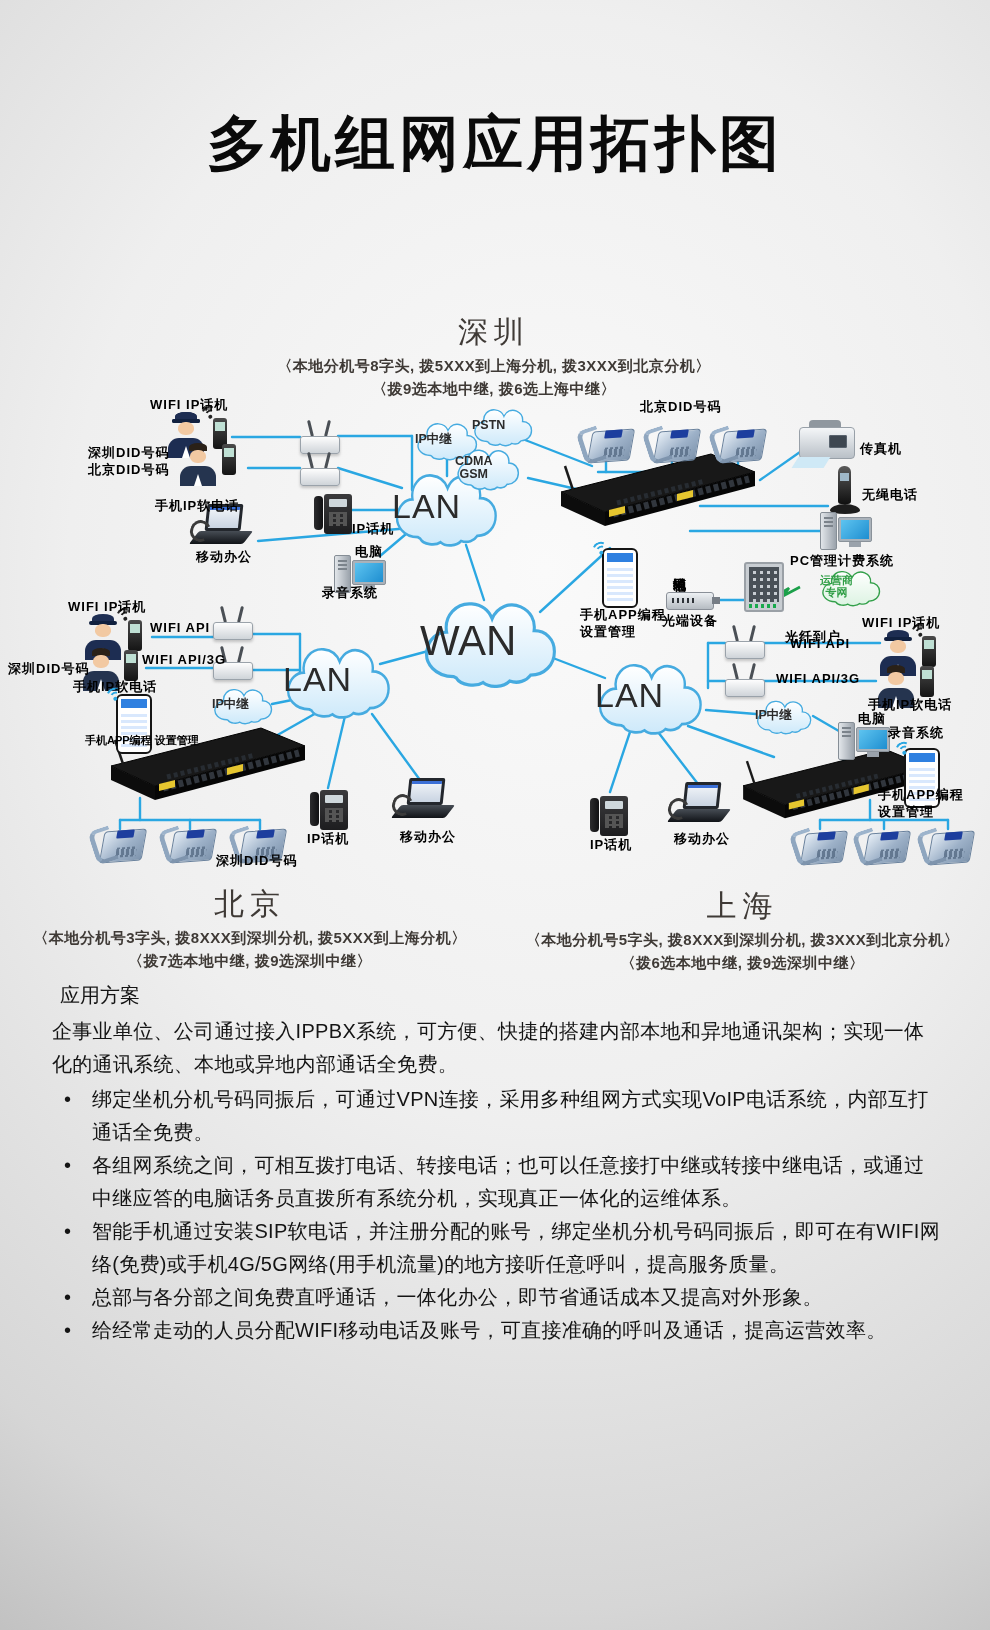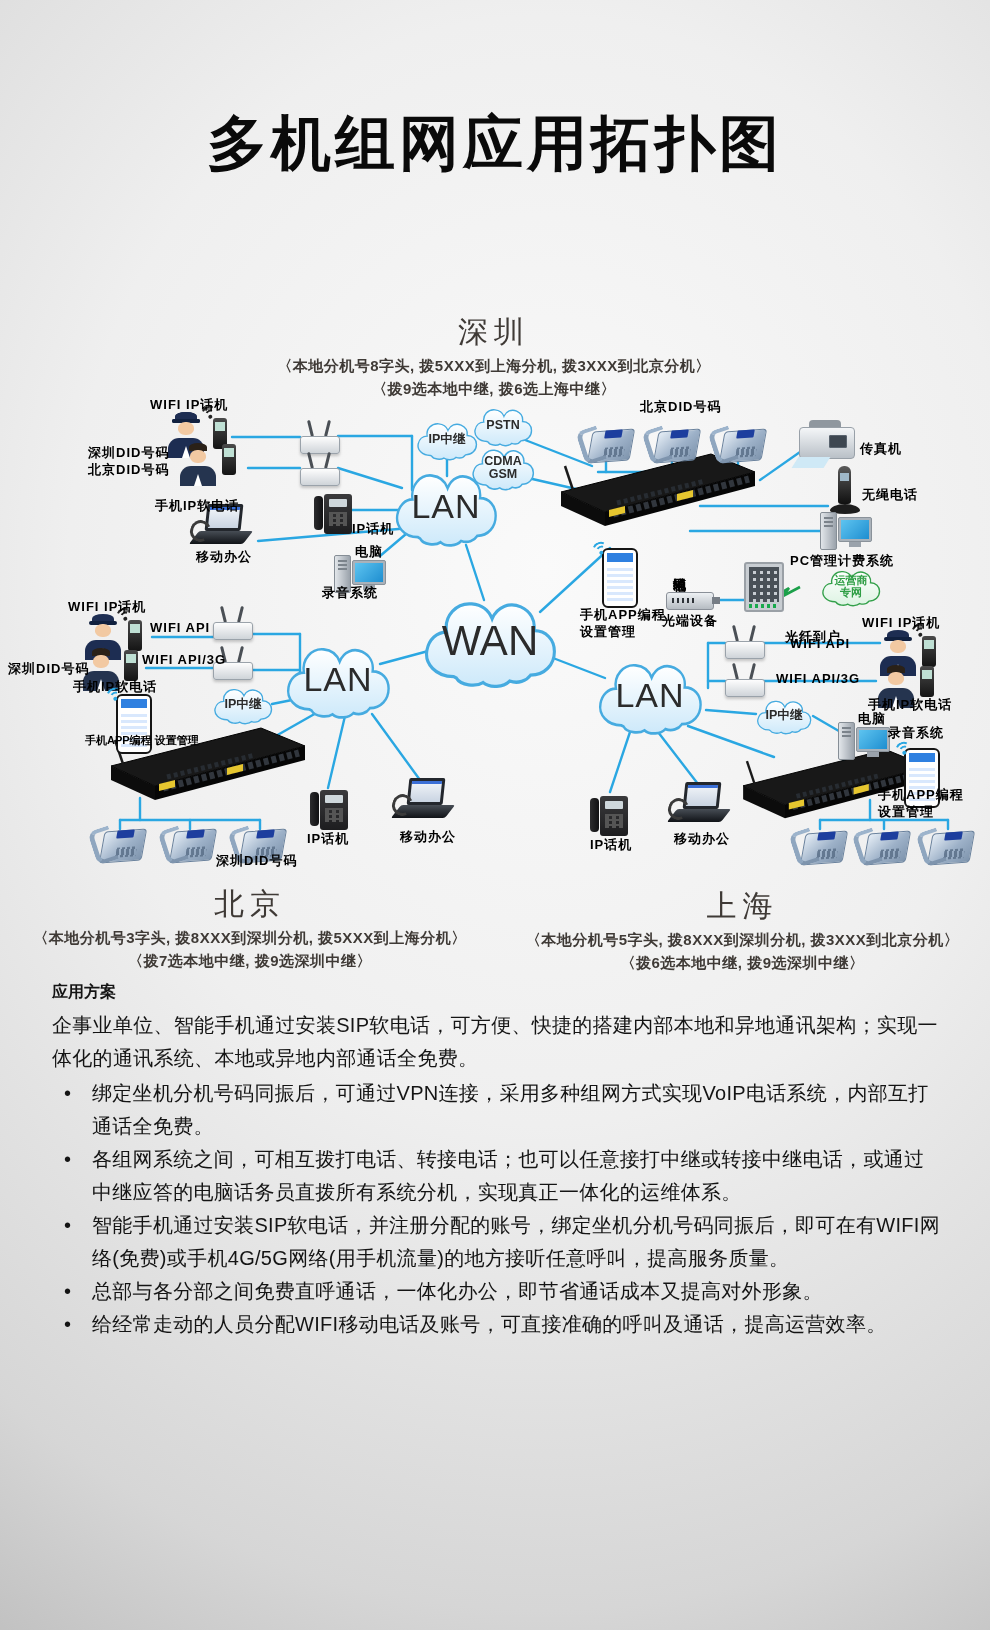--- a/index.html
+++ b/index.html
@@ -12,21 +12,21 @@
   
   .sitehdr{position:absolute;text-align:center;color:#3f3a36;z-index:5}
   .sitehdr .nm{font-size:30px;font-weight:500;letter-spacing:6px}
   .sitehdr .ln{font-size:15px;font-weight:700;white-space:nowrap;margin-top:4px;letter-spacing:0.5px}
   
   .lbl{position:absolute;font-size:13px;font-weight:700;color:#000;white-space:nowrap;letter-spacing:1px;z-index:5}
   .lbl.c{text-align:left}
   
   .lines{position:absolute;top:0;left:0;z-index:1}
   
-  .cloud{position:absolute;z-index:2;display:flex;align-items:center;justify-content:center}
+  .cloud{position:absolute;z-index:2;display:flex;align-items:center;justify-content:flex-start}
   .cloud svg{position:absolute;inset:0;width:100%;height:100%;overflow:visible}
   .cloud use{fill:url(#cgrad);stroke:#46abe0;stroke-width:2.2}
   .cloud.green use{fill:url(#ggrad);stroke:#33a04a}
   .cloud .ctxt{position:relative;z-index:2;color:#2b2b2b;text-align:center;line-height:1.05}
   .cloud.big .ctxt{font-size:34px;letter-spacing:1px}
   .cloud.wan .ctxt{font-size:42px}
   .cloud.small .ctxt{font-size:12.5px;font-weight:700}
   .cloud.green .ctxt{color:#2f9e45;font-size:11px;font-weight:700}
   
   .router{position:absolute;width:38px;height:34px;z-index:3}
@@ -116,21 +116,21 @@
   
   .fiber{position:absolute;width:36px;height:46px;background:#c8cdd2;border:2px solid #9aa0a6;border-radius:3px;z-index:3}
   .fiber::before{content:"";position:absolute;inset:3px 3px 8px 3px;
     background:repeating-linear-gradient(#495057 0 4px,rgba(0,0,0,0) 4px 7px),repeating-linear-gradient(90deg,#495057 0 4px,#c8cdd2 4px 7px)}
   .fiber::after{content:"";position:absolute;left:3px;right:3px;bottom:2px;height:4px;
     background:repeating-linear-gradient(90deg,#18a94c 0 3px,transparent 3px 6px)}
   
   .pbx{position:absolute;z-index:2}
   
   .app{position:absolute;left:52px;top:982px;width:892px;z-index:5;color:#141414}
-  .app h2{margin:0 0 6px 0;font-size:16px;font-weight:700}
+  .app h2{margin:0 0 6px 8px;font-size:20px;font-weight:400}
   .app p{margin:0;font-size:20px;line-height:33px;letter-spacing:0.3px}
   .app ul{margin:2px 0 0 0;padding:0;list-style:none}
   .app li{position:relative;padding-left:40px;font-size:20px;line-height:33px;letter-spacing:0.3px}
   .app li::before{content:"\2022";position:absolute;left:12px;top:0;font-size:20px}
 </style>
 </head>
 <body>
 
 <div class="page">
 
@@ -268,21 +268,21 @@
         <use href="#cloudP"></use>
       </svg>
     <span class="ctxt">IP中继</span>
   </div>
   <div class="cloud small" style="left:472px;top:406px;width:62px;height:40px">
     <svg viewBox="0 0 100 62" preserveAspectRatio="none">
         <use href="#cloudP"></use>
       </svg>
     <span class="ctxt">PSTN</span>
   </div>
-  <div class="cloud small" style="left:470px;top:446px;width:66px;height:44px">
+  <div class="cloud small" style="left:455px;top:446px;width:66px;height:44px">
     <svg viewBox="0 0 100 62" preserveAspectRatio="none">
         <use href="#cloudP"></use>
       </svg>
     <span class="ctxt">
       <span style="display:block">CDMA</span>
       <span style="display:block">GSM</span>
     </span>
   </div>
   <div class="cloud small" style="left:212px;top:686px;width:62px;height:38px">
     <svg viewBox="0 0 100 62" preserveAspectRatio="none">
@@ -577,21 +577,21 @@
   <div class="lbl" style="left:590px;top:836px">IP话机</div>
   <div class="laptop" style="left:668px;top:782px">
       <span class="scr"></span>
       <span class="kb"></span>
       <span class="hp"></span>
     </div>
   <div class="lbl" style="left:674px;top:830px">移动办公</div>
 
   <div class="app">
     <h2>应用方案</h2>
-    <p>企事业单位、智能手机通过安装SIP软电话，可方便、快捷的搭建内部本地和异地通讯架构；实现一体化的通讯系统、本地或异地内部通话全免费。</p>
+    <p>企事业单位、公司通过接入IPPBX系统，可方便、快捷的搭建内部本地和异地通讯架构；实现一体化的通讯系统、本地或异地内部通话全免费。</p>
     <ul>
       <li>绑定坐机分机号码同振后，可通过VPN连接，采用多种组网方式实现VoIP电话系统，内部互打通话全免费。</li>
       <li>各组网系统之间，可相互拨打电话、转接电话；也可以任意接打中继或转接中继电话，或通过中继应答的电脑话务员直拨所有系统分机，实现真正一体化的运维体系。</li>
       <li>智能手机通过安装SIP软电话，并注册分配的账号，绑定坐机分机号码同振后，即可在有WIFI网络(免费)或手机4G/5G网络(用手机流量)的地方接听任意呼叫，提高服务质量。</li>
       <li>总部与各分部之间免费直呼通话，一体化办公，即节省通话成本又提高对外形象。</li>
       <li>给经常走动的人员分配WIFI移动电话及账号，可直接准确的呼叫及通话，提高运营效率。</li>
     </ul>
   </div>
 
 </div>

